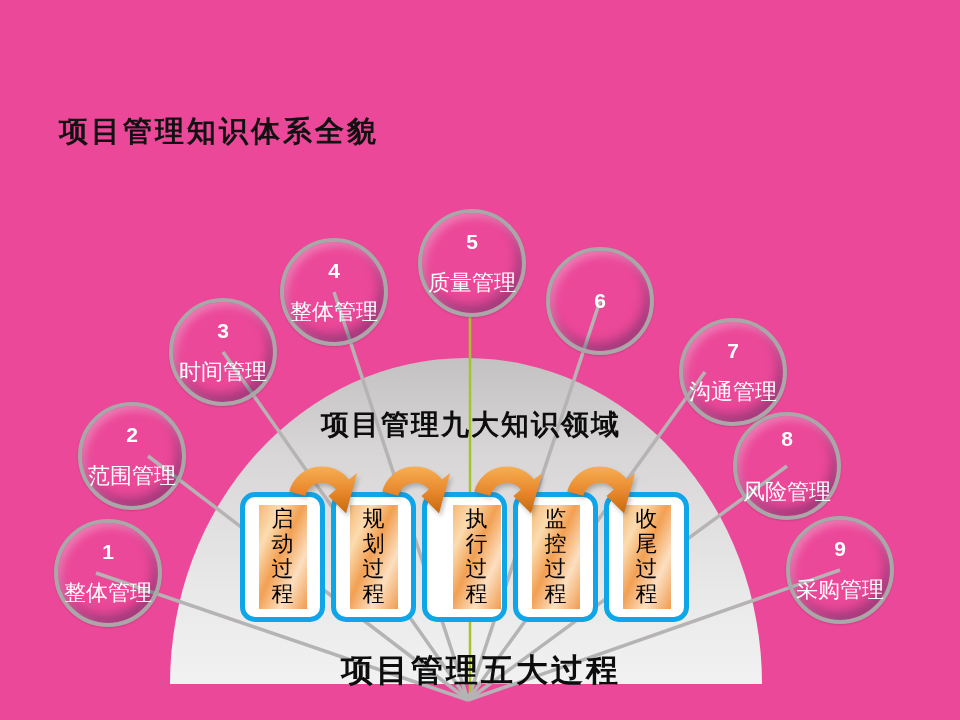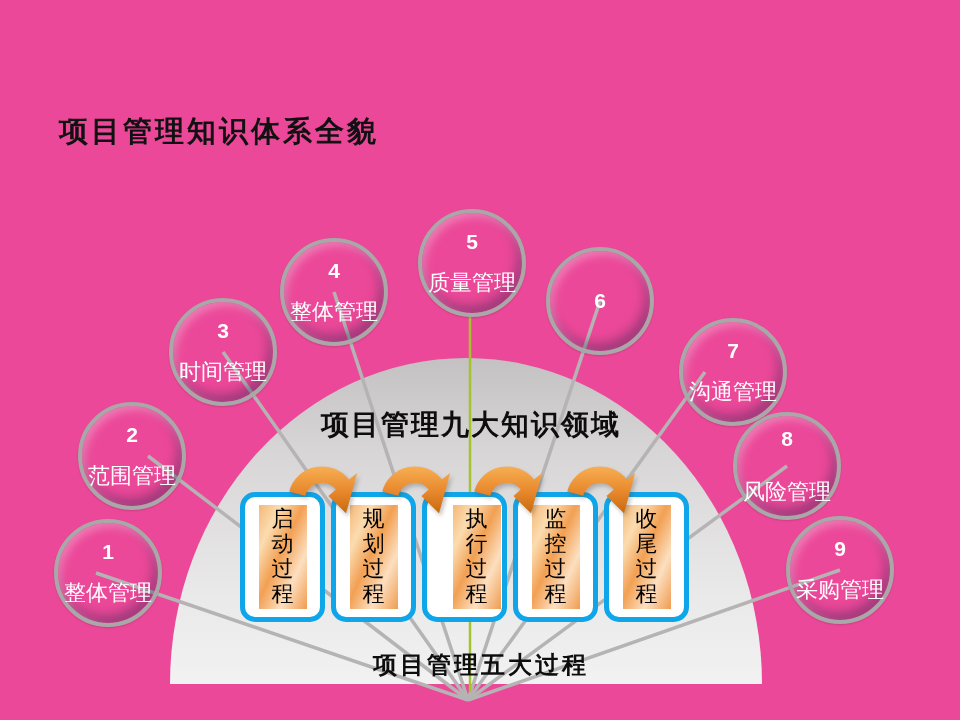--- a/index.html
+++ b/index.html
@@ -24,21 +24,21 @@
     width:592px;height:652px;border-radius:50%;
     background:linear-gradient(180deg,#c3c1c1 0%,#d7d5d5 14%,#eae9e9 36%,#f9f8f8 60%,#ffffff 100%);
   }
   .lines{position:absolute;left:0;top:0;z-index:3;pointer-events:none;}
   .dome-label{
     position:absolute;left:471px;top:406px;transform:translateX(-50%);z-index:4;
     font-size:28px;font-weight:bold;color:#0d0d0d;letter-spacing:2px;white-space:nowrap;
   }
   .footer-label{
     position:absolute;left:481px;top:649px;transform:translateX(-50%);z-index:4;
-    font-size:24px;font-weight:bold;color:#0d0d0d;letter-spacing:3px;white-space:nowrap;
+    font-size:32px;font-weight:bold;color:#0d0d0d;letter-spacing:3px;white-space:nowrap;
   }
   .circle{
     position:absolute;width:100px;height:100px;border-radius:50%;z-index:5;
     border:4px solid #a9a7a7;
     background:linear-gradient(132deg,#9cb8d7 0%,#7op 0%,#7397bd 30%,#52779f 58%,#3a6089 78%,#2f567e 100%);
     box-shadow:inset 3px 4px 8px rgba(255,255,255,0.30),inset -4px -7px 12px rgba(10,30,60,0.35),0 1px 2px rgba(0,0,0,0.15);
     display:flex;flex-direction:column;align-items:center;justify-content:center;
     text-align:center;color:#fff;
   }
   .circle .num{font-size:21px;font-weight:bold;line-height:1.05;font-family:"Liberation Sans",sans-serif;}

